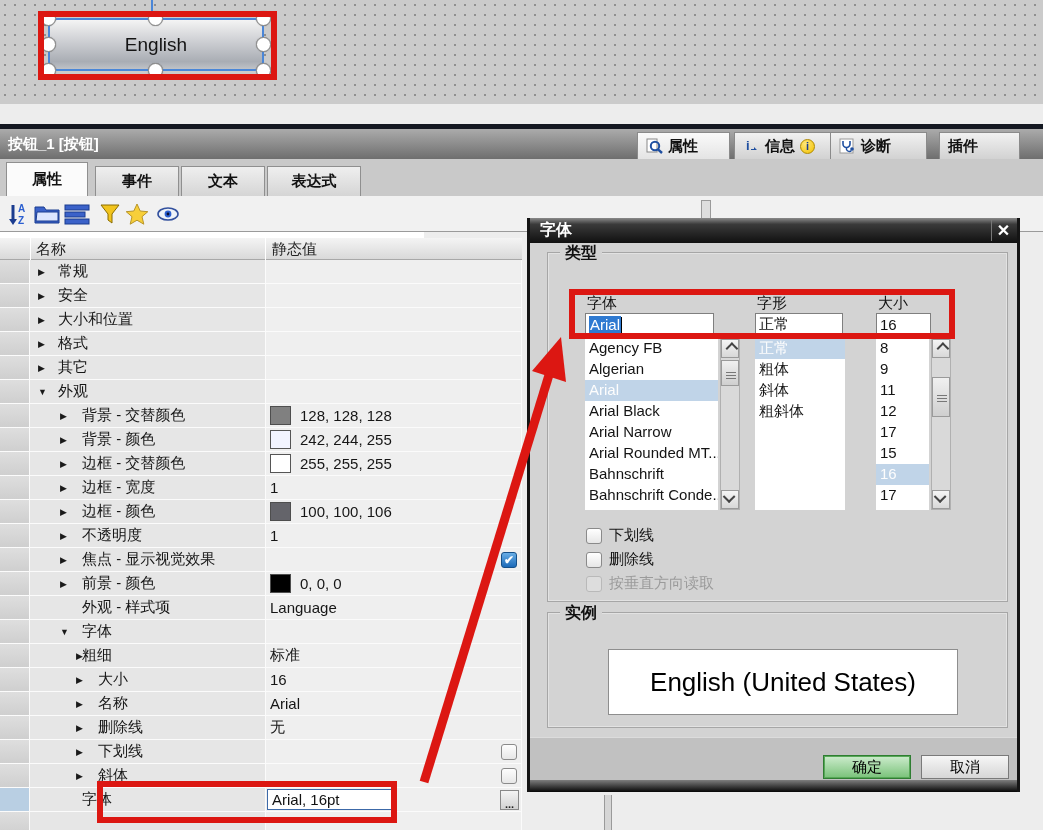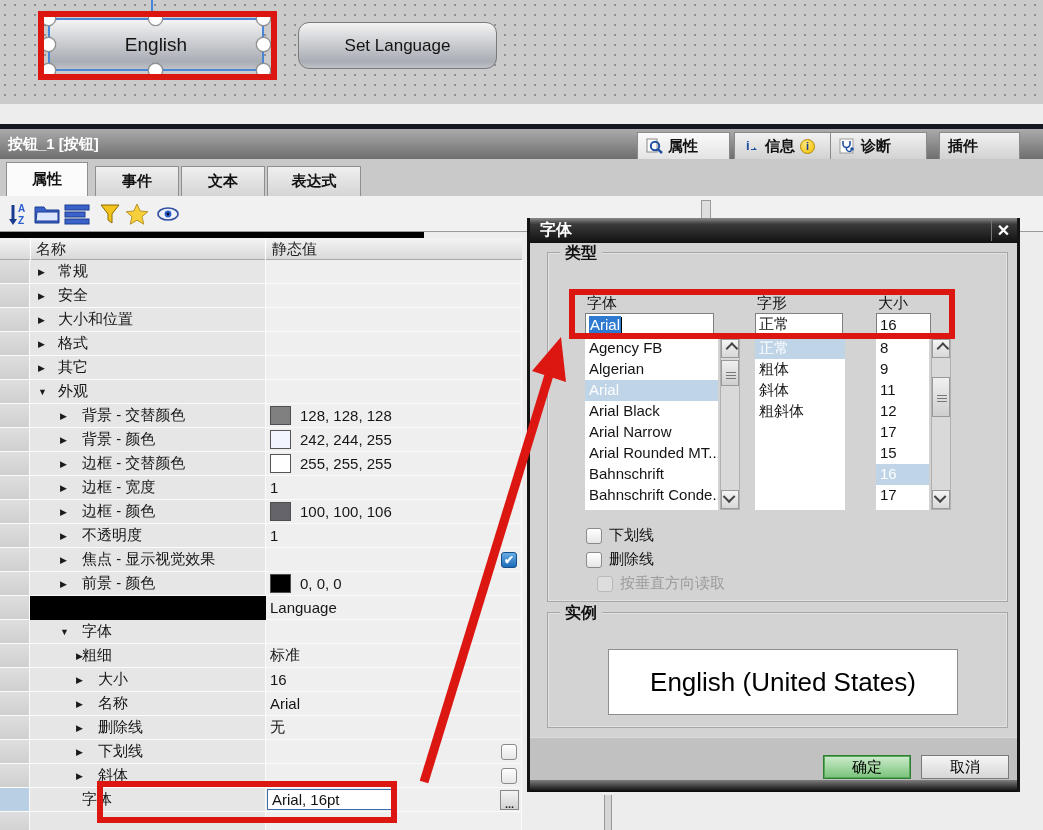--- a/index.html
+++ b/index.html
@@ -40,21 +40,21 @@
   
   #tabstrip{left:0;top:159px;width:1043px;height:37px;background:#c9c9c9;}
   .ptab{position:absolute;border:1px solid #8f8f8f;border-bottom:none;background:linear-gradient(180deg,#efefef,#d5d5d5);
     color:#111;font-weight:bold;font-size:15px;display:flex;align-items:center;justify-content:center;}
   .ptab.active{background:#fbfbfb;z-index:3;}
   #toolbar{left:0;top:196px;width:1043px;height:36px;background:#f1f1f1;border-bottom:1px solid #9a9a9a;}
   .tb-icon{position:absolute;top:6px;width:26px;height:24px;display:flex;align-items:center;justify-content:center;cursor:pointer;}
   #splitter{left:701px;top:200px;width:10px;height:19px;background:#dedede;border:1px solid #9a9a9a;}
 
   
-  #proptable{left:0;top:232px;width:424px;height:598px;background:#000000;}
+  #proptable{left:0;top:232px;width:424px;height:598px;background:#ffffff;}
   #tbl-header{position:absolute;left:0;top:6px;width:522px;height:22px;background:linear-gradient(180deg,#f4f4f4,#d9d9d9);border-bottom:1px solid #a8a8a8;font-size:15px;color:#222;}
   #tbl-header .h1{position:absolute;left:36px;top:2px;}
   #tbl-header .h2{position:absolute;left:272px;top:2px;}
   .vline{position:absolute;top:0;width:1px;height:22px;background:#fff;}
   .prow{position:absolute;left:0;width:522px;height:24px;}
   .cell{position:absolute;top:0;height:24px;border-bottom:1px solid #fbfbfb;border-right:1px solid #fbfbfb;}
   .c-gut{left:0;width:30px;background:linear-gradient(180deg,#dedede,#cfcfcf);}
   .c-name{left:30px;width:236px;background:#e6e6e6;font-size:15px;color:#161616;display:flex;align-items:center;}
   .c-val{left:266px;width:256px;background:#efefef;font-size:15px;color:#161616;display:flex;align-items:center;padding-left:4px;}
   .tri{font-size:9px;color:#1a1a1a;position:absolute;top:7px;}
@@ -113,23 +113,20 @@
     <div id="handles" class="abs" style="left:0;top:0">
         <div class="handle" style="left: 41px; top: 11px;"></div>
         <div class="handle" style="left: 148px; top: 11px;"></div>
         <div class="handle" style="left: 256px; top: 11px;"></div>
         <div class="handle" style="left: 41px; top: 37px;"></div>
         <div class="handle" style="left: 256px; top: 37px;"></div>
         <div class="handle" style="left: 41px; top: 63px;"></div>
         <div class="handle" style="left: 148px; top: 63px;"></div>
         <div class="handle" style="left: 256px; top: 63px;"></div>
       </div>
-    <div class="abs hmi-btn" style="left:298px;top:22px;width:199px;height:47px;border-radius:11px;font-size:17px;">
-      <span>Set Language</span>
-    </div>
   </div>
 
   <div id="dark-line" class="abs"></div>
 
   <div id="titlebar" class="abs">
     <span class="ttl">按钮_1 [按钮]</span>
     <div id="window-tabs">
         <div class="wtab active" style="left: 637px; width: 93px;">
           <div style="display: flex;">
             <svg width="17" height="16" viewBox="0 0 17 16">
@@ -359,20 +356,23 @@
             <div class="tri" style="left: 30px;">▶</div>
             <div style="margin-left: 52px;">前景 - 颜色</div>
           </div>
           <div class="cell c-val">
             <div class="swatch" style="background: rgb(0, 0, 0);"></div>
             <div>0, 0, 0</div>
           </div>
         </div>
         <div class="prow" style="top: 364px;">
           <div class="cell c-gut"></div>
+          <div class="cell c-name">
+            <div style="margin-left: 52px;">外观 - 样式项</div>
+          </div>
           <div class="cell c-val">
             <div>Language</div>
           </div>
         </div>
         <div class="prow" style="top: 388px;">
           <div class="cell c-gut"></div>
           <div class="cell c-name">
             <div class="tri" style="left: 30px;">▼</div>
             <div style="margin-left: 52px;">字体</div>
           </div>
@@ -537,21 +537,21 @@
 
     <div id="dlg-checks">
         <div class="dchk-row" style="left: 56px; top: 308px;">
           <div class="dchk"></div>
           <div>下划线</div>
         </div>
         <div class="dchk-row" style="left: 56px; top: 332px;">
           <div class="dchk"></div>
           <div>删除线</div>
         </div>
-        <div class="dchk-row disabled" style="left: 67px; top: 356px;">
+        <div class="dchk-row disabled" style="left: 56px; top: 356px;">
           <div class="dchk"></div>
           <div>按垂直方向读取</div>
         </div>
       </div>
 
     <div class="group" style="left:17px;top:394px;width:461px;height:116px;">
       <span class="group-label">实例</span>
       <div id="preview-box">
         <span>English (United States)</span>
       </div>

